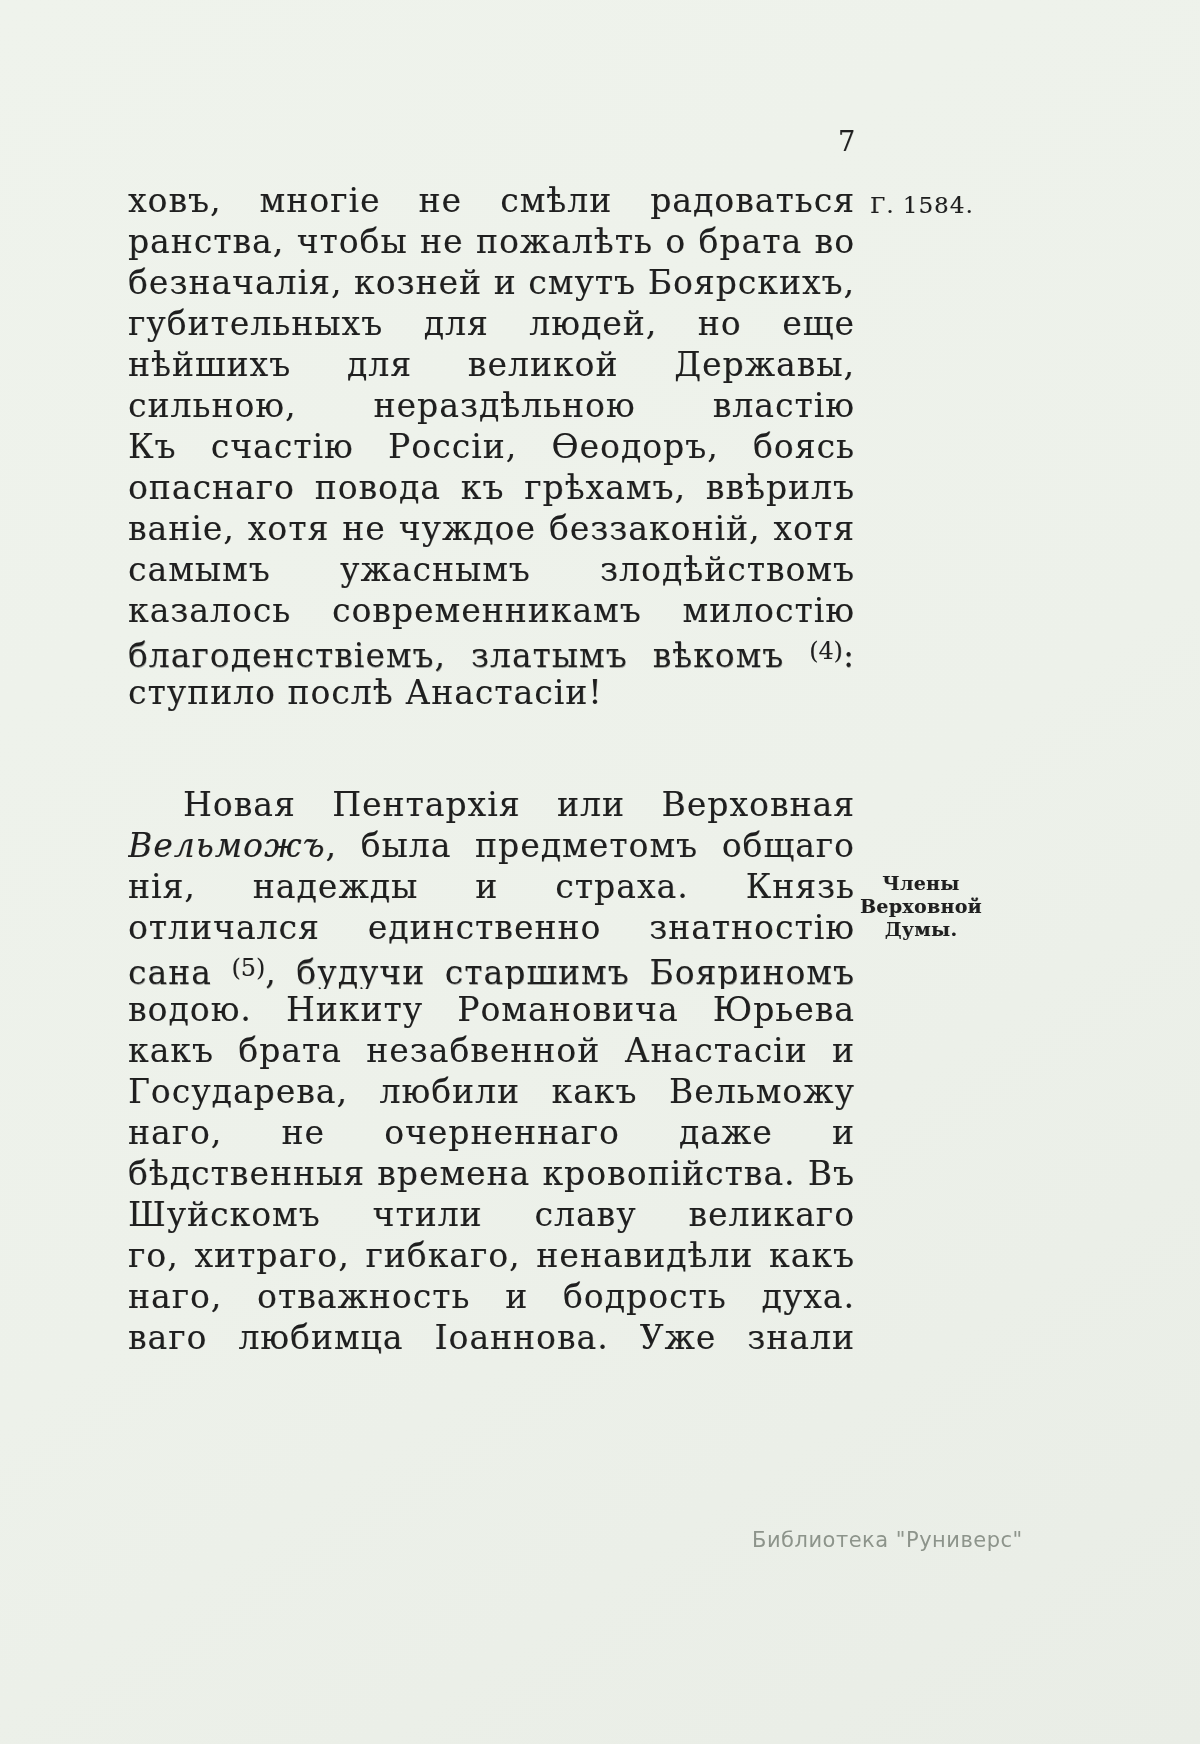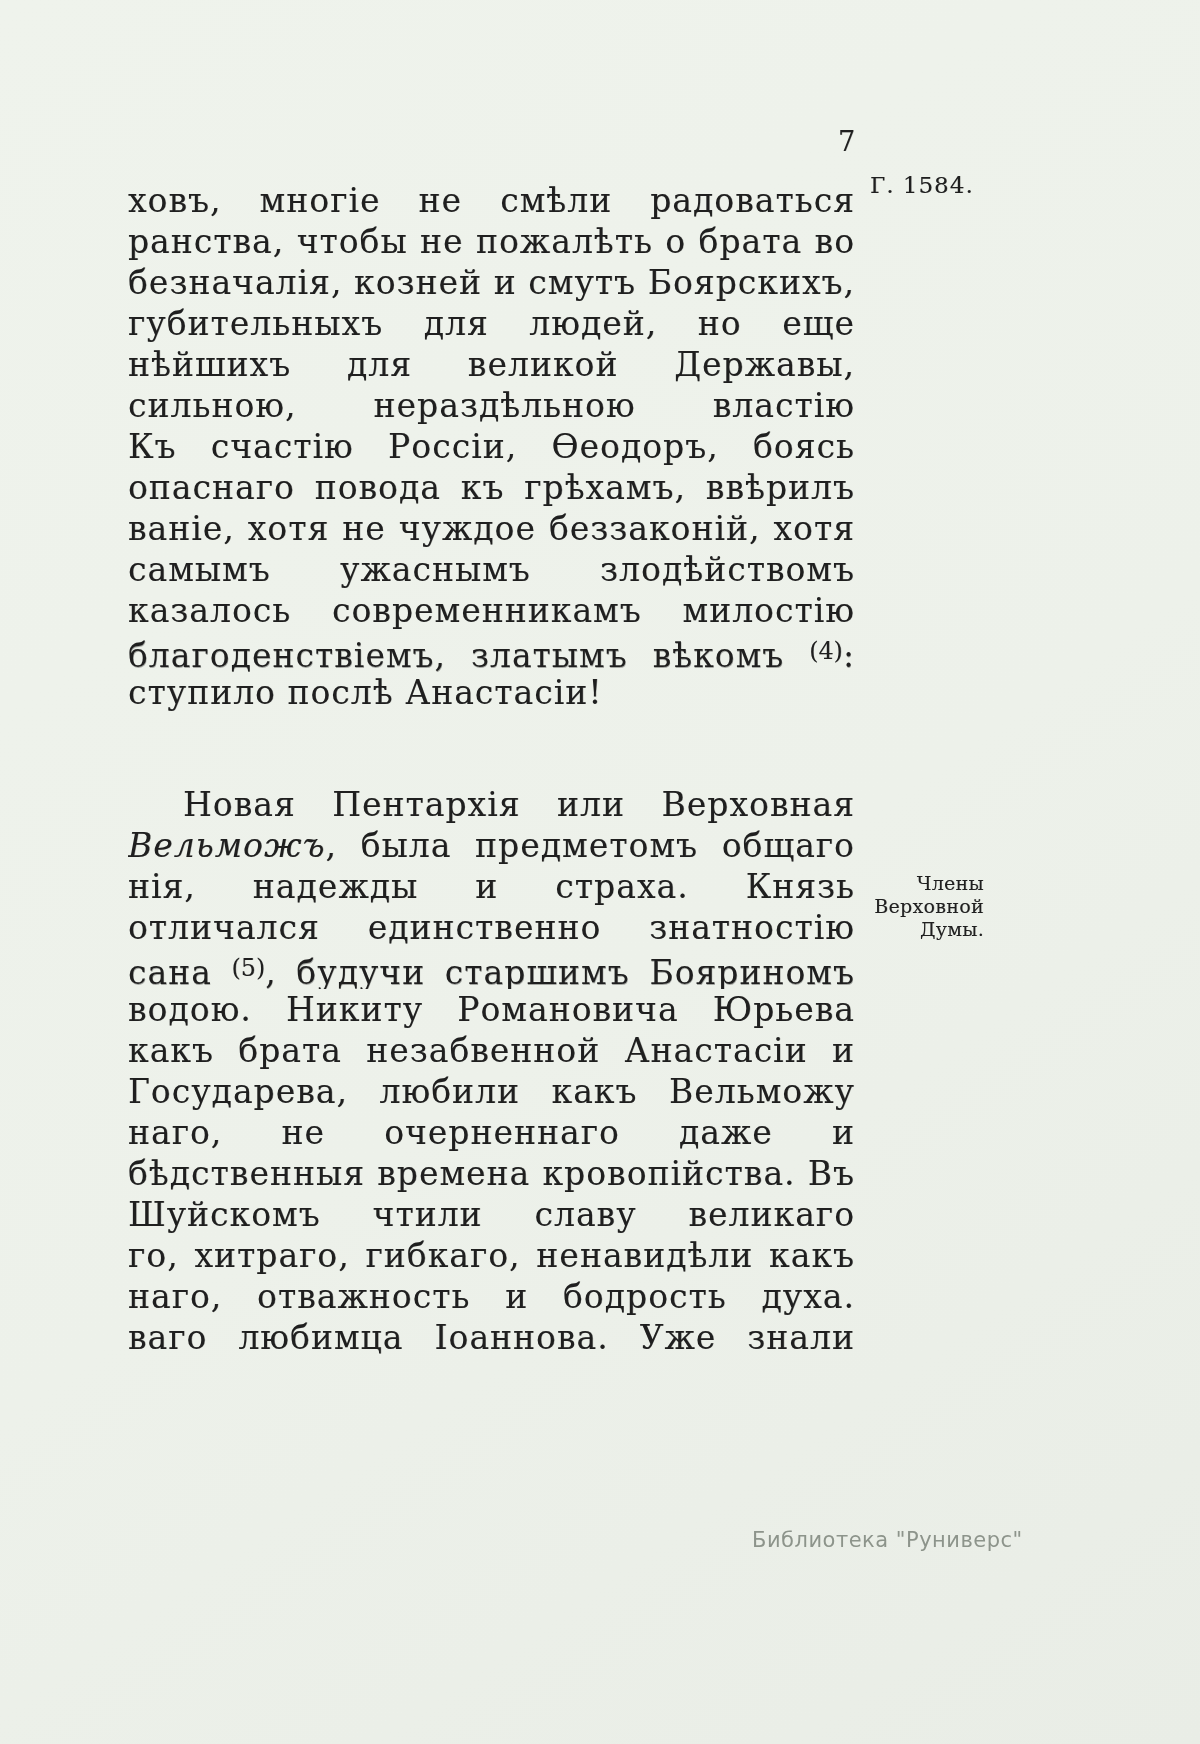--- a/index.html
+++ b/index.html
@@ -23,35 +23,36 @@
     position: absolute;
     left: 838px;
     top: 126px;
     font-size: 27px;
     letter-spacing: 1px;
   }
 
   .note-year {
     position: absolute;
     left: 870px;
-    top: 172px;
+    top: 192px;
     font-size: 23px;
     letter-spacing: 1px;
     white-space: nowrap;
   }
 
   .note-members {
     position: absolute;
     left: 858px;
     top: 872px;
     width: 126px;
-    text-align: right;
+    text-align: center;
     font-size: 19px;
     line-height: 23px;
     letter-spacing: 0.3px;
+    font-weight: bold;
   }
 
   .text-column {
     position: absolute;
     left: 128px;
     top: 180px;
     width: 727px;
     font-size: 33px;
     letter-spacing: 1px;
   }

